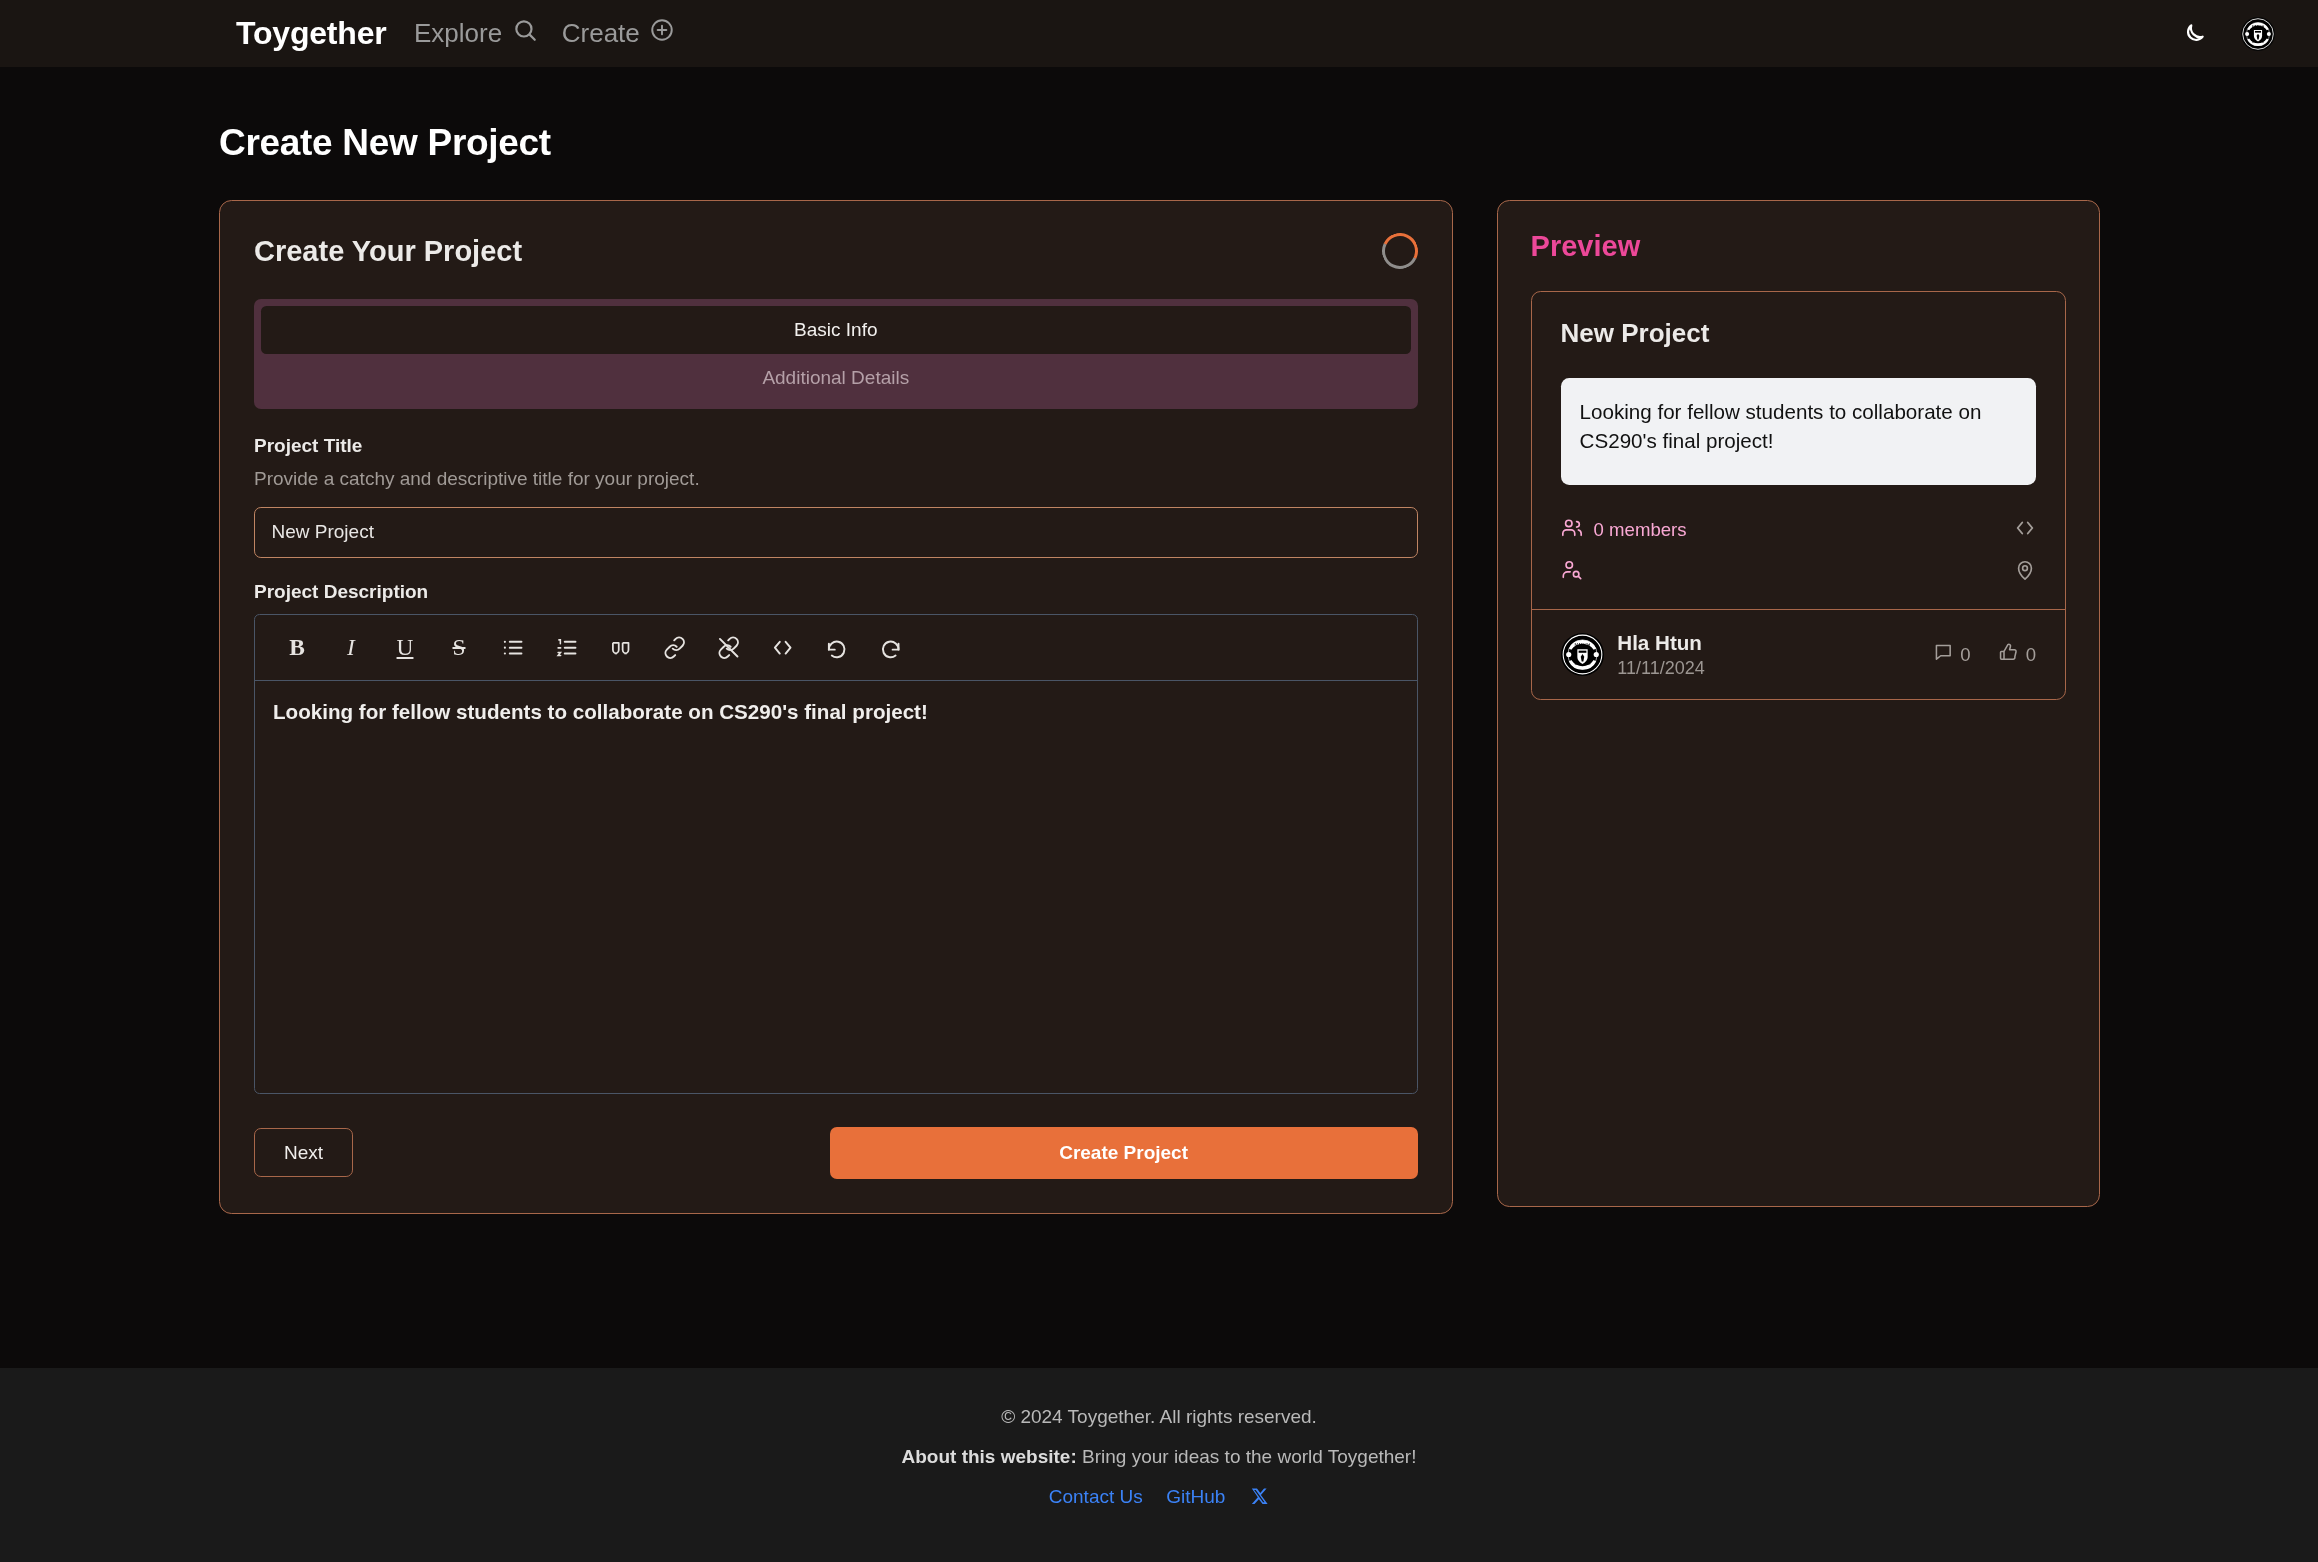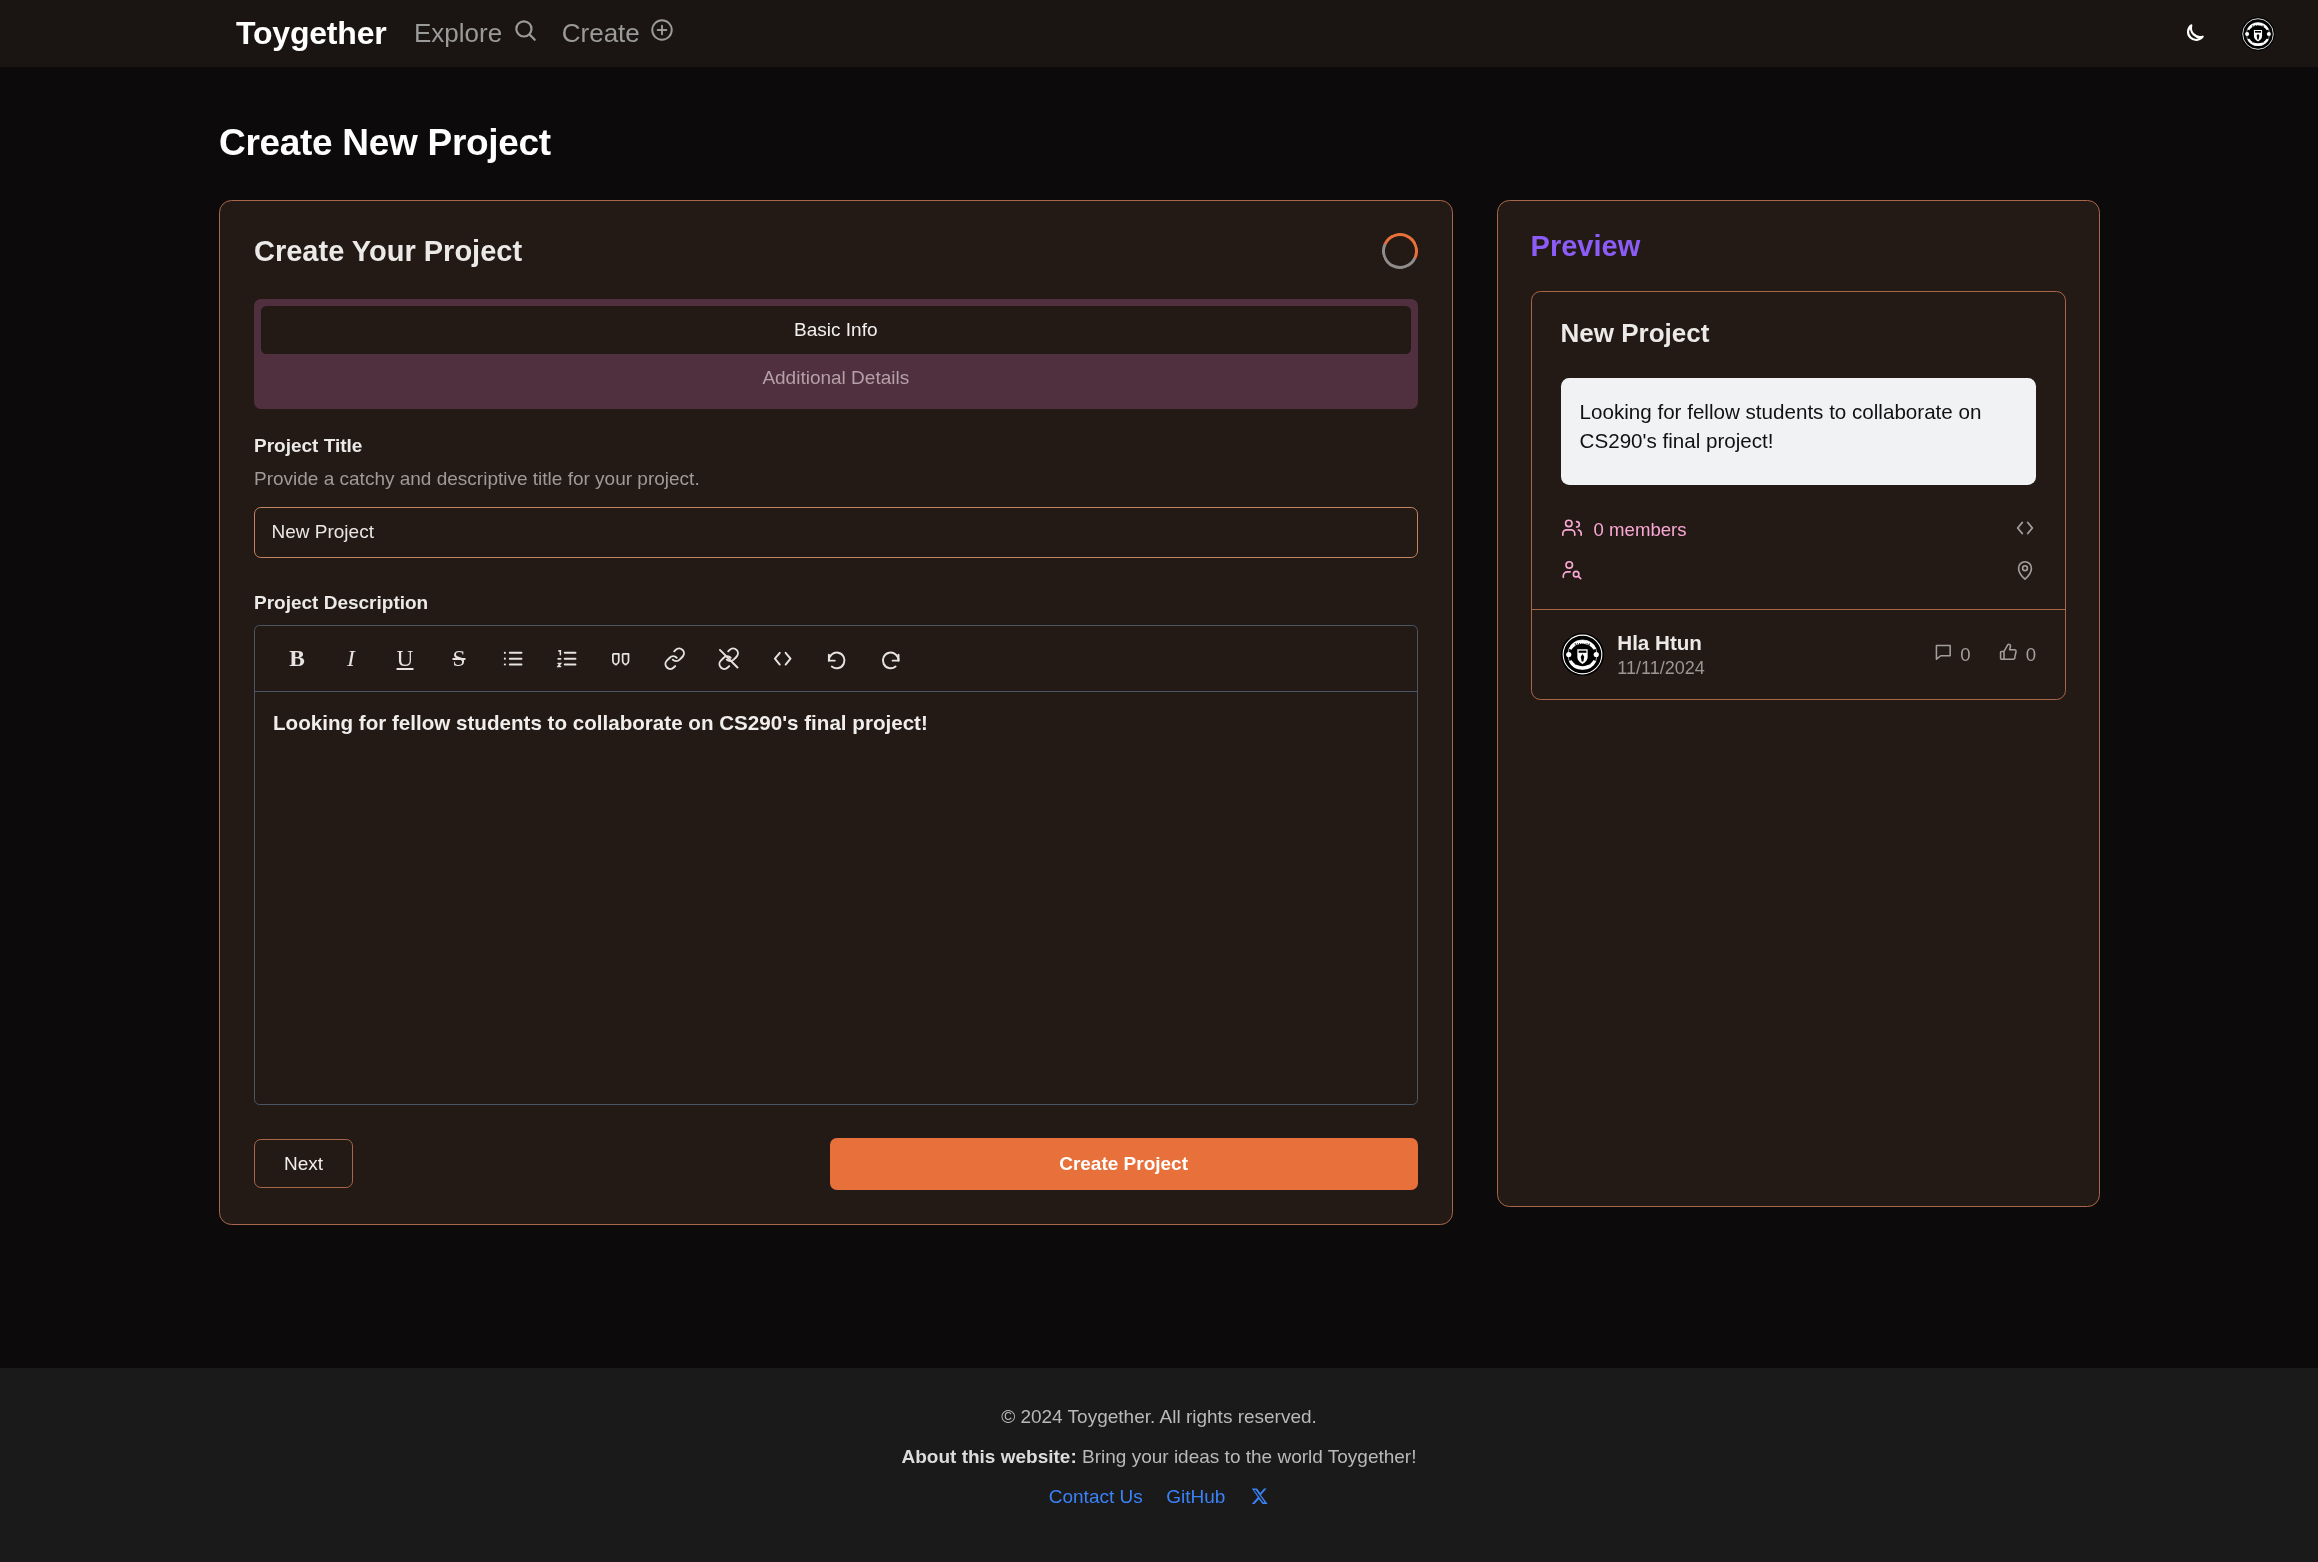--- a/index.html
+++ b/index.html
@@ -111,21 +111,21 @@
     background: #231a16;
     border: 1.4px solid #c08563;
     border-radius: 6.9px;
     color: #e9e7e5;
     font-size: 19px;
     font-family: "Liberation Sans", sans-serif;
     padding: 13.7px 16.5px;
     outline: none;
   }
 
-  .desc-label { margin-top: 34px; }
+  .desc-label { margin-top: 23px; }
 
   .editor {
     border: 1.4px solid #4a5566;
     border-radius: 5.5px;
     margin-top: 8.2px;
   }
   .editor-toolbar {
     display: flex; align-items: center;
     gap: 0px;
     padding: 11px 15px;
@@ -167,21 +167,21 @@
     border: none;
     border-radius: 6.9px;
     color: #ffffff;
     font-size: 19px;
     font-weight: bold;
     font-family: "Liberation Sans", sans-serif;
     padding: 15px 0;
   }
 
   
-  .preview-title { color: #8b5cf6; font-size: 29px; font-weight: bold; margin-bottom: 27.5px; }
+  .preview-title { color: #ec4899; font-size: 29px; font-weight: bold; margin-bottom: 27.5px; }
   .preview-card {
     border: 1.4px solid #a8674a;
     border-radius: 9.6px;
     overflow: hidden;
   }
   .preview-inner { padding: 26px 29px 23.4px 29px; }
   .pv-project-title { color: #eceae8; font-size: 26px; font-weight: bold; margin-bottom: 29px; }
   .pv-desc {
     background: #f1f2f4;
     border-radius: 8.2px;

